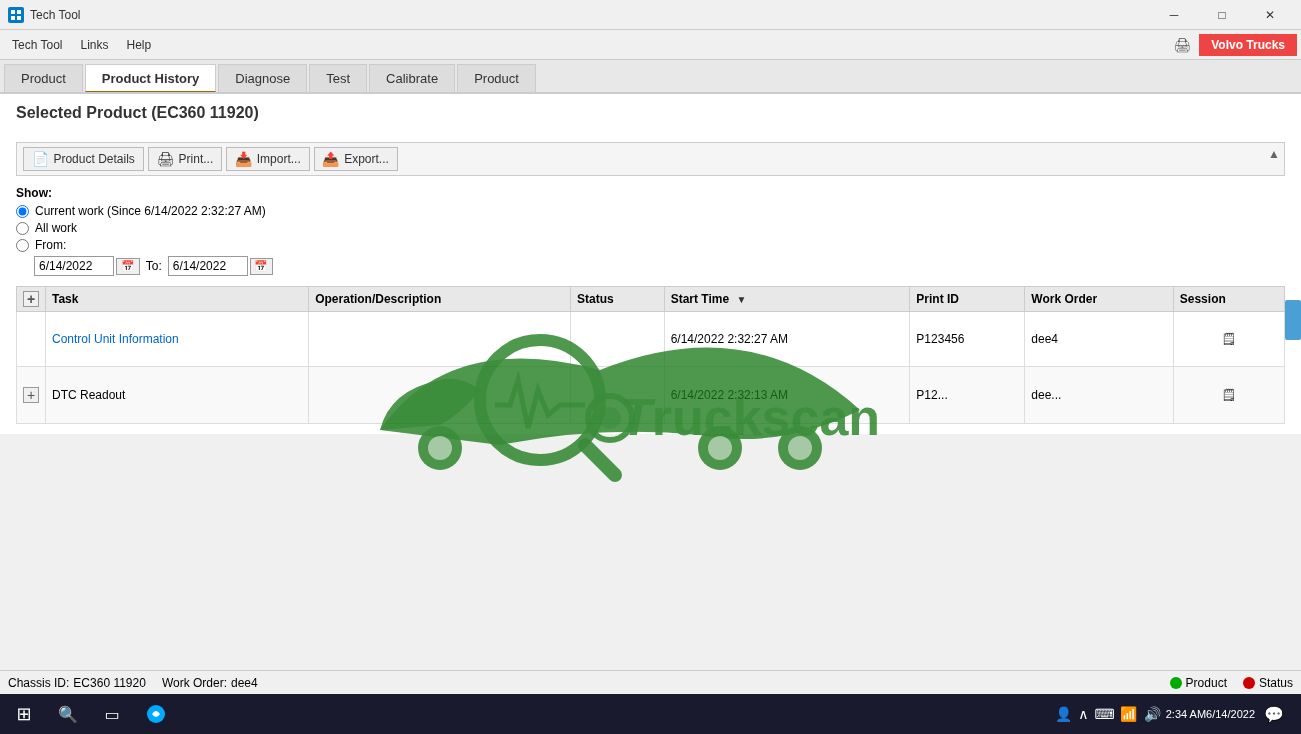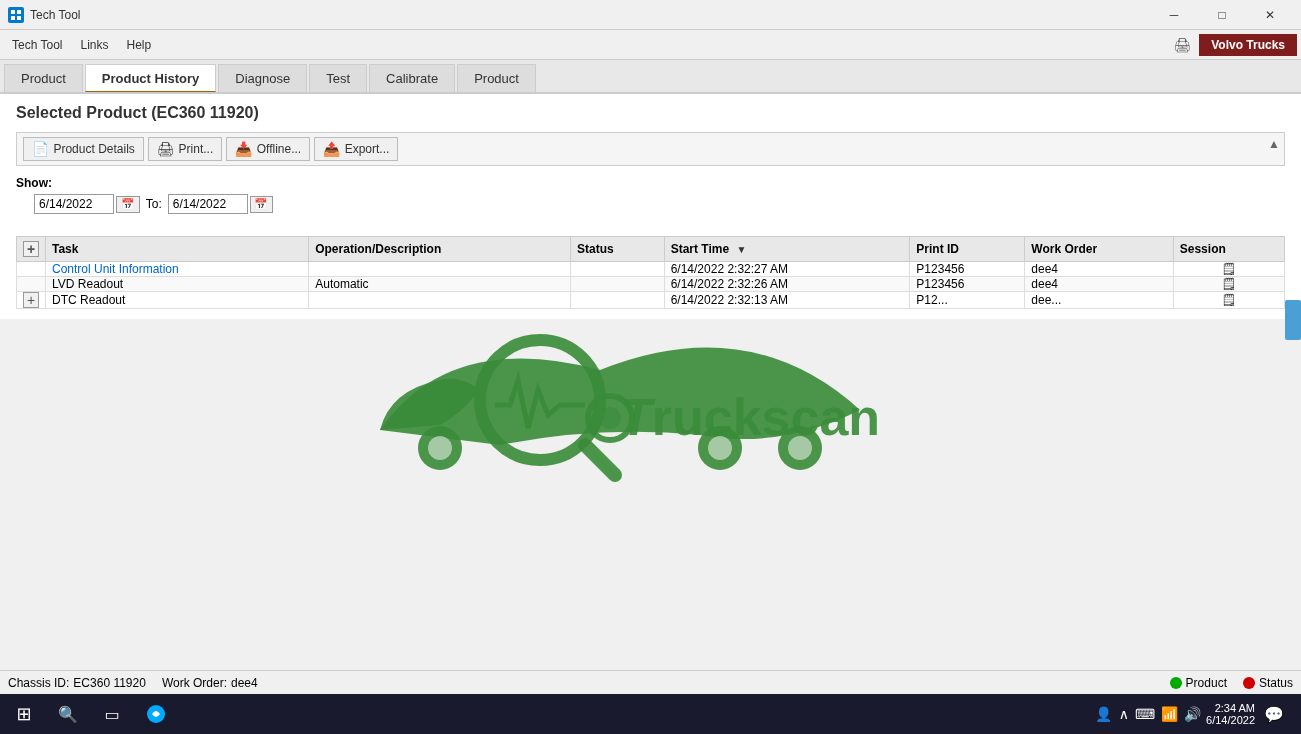--- a/index.html
+++ b/index.html
@@ -47,21 +47,21 @@
       font-size: 12px;
       color: #333;
     }
     .menu-item {
       padding: 2px 8px;
       font-size: 12px;
       cursor: pointer;
       color: #333;
     }
     .volvo-btn {
-      background: #7f1d1d;
+      background: #ef4444;
       color: white;
       font-size: 12px;
       font-weight: bold;
       padding: 4px 12px;
       cursor: pointer;
       border: none;
     }
 
     
     .menu-row {
@@ -111,21 +111,21 @@
     .main-content {
       background: white;
       padding: 10px 16px;
       flex: 1;
     }
 
     .page-title {
       font-size: 16px;
       font-weight: bold;
       color: #333;
-      margin-bottom: 10px;
+      margin-bottom: 20px;
     }
 
     
     .sub-toolbar {
       background: #f5f5f5;
       border: 1px solid #ccc;
       display: flex;
       align-items: center;
       padding: 4px 6px;
       gap: 4px;
@@ -150,21 +150,21 @@
       position: absolute;
       right: 4px;
       top: 4px;
       cursor: pointer;
       font-size: 12px;
       color: #666;
     }
 
     
     .show-section {
-      margin-bottom: 22px;
+      margin-bottom: 10px;
     }
     .show-label {
       font-size: 12px;
       font-weight: bold;
       margin-bottom: 4px;
     }
     .radio-group {
       display: flex;
       flex-direction: column;
       gap: 3px;
@@ -217,21 +217,21 @@
     .data-table th {
       background: #e8e8e8;
       border: 1px solid #ccc;
       padding: 4px 6px;
       text-align: left;
       font-weight: 600;
       white-space: nowrap;
     }
     .data-table td {
       border: 1px solid #ddd;
-      padding: 0 6px;
+      padding: 20px 6px;
       white-space: nowrap;
     }
     .data-table tr:nth-child(even) td { background: #f9f9f9; }
 
     .col-expand {
       width: 20px;
       text-align: center;
     }
     .expand-btn {
       cursor: pointer;
@@ -381,21 +381,21 @@
       margin-left: auto;
       display: flex;
       align-items: center;
       gap: 4px;
       color: white;
       font-size: 11px;
       padding-right: 8px;
     }
     .taskbar-time {
       display: flex;
-      flex-direction: column;
+      flex-direction: row;
       align-items: flex-end;
       font-size: 11px;
       color: white;
     }
     .taskbar-icons {
       display: flex;
       align-items: center;
       gap: 6px;
       color: white;
       font-size: 14px;
@@ -493,31 +493,45 @@
     <button class="sub-toolbar-btn">
       <span class="sub-toolbar-icon">📄</span>
       <span>Product Details</span>
     </button>
     <button class="sub-toolbar-btn">
       <span class="sub-toolbar-icon">🖨</span>
       <span>Print...</span>
     </button>
     <button class="sub-toolbar-btn">
       <span class="sub-toolbar-icon">📥</span>
-      <span>Offline...</span>
+      <span>Import...</span>
     </button>
     <button class="sub-toolbar-btn">
       <span class="sub-toolbar-icon">📤</span>
       <span>Export...</span>
     </button>
     <span class="sub-toolbar-collapse">▲</span>
   </div>
 
   <div class="show-section">
     <div class="show-label">Show:</div>
+    <div class="radio-group">
+      <label class="radio-item">
+        <input type="radio" name="show" checked="" style="">
+        <span>Current work (Since 6/14/2022 2:32:27 AM)</span>
+      </label>
+      <label class="radio-item">
+        <input type="radio" name="show" style="">
+        <span>All work</span>
+      </label>
+      <label class="radio-item">
+        <input type="radio" name="show" style="">
+        <span>From:</span>
+      </label>
+    </div>
     <div class="date-range">
       <div class="date-input">
         <input class="date-field" type="text" value="6/14/2022" style="">
         <button class="date-btn">📅</button>
       </div>
       <span class="date-label">To:</span>
       <div class="date-input">
         <input class="date-field" type="text" value="6/14/2022" style="">
         <button class="date-btn">📅</button>
       </div>
@@ -554,30 +568,20 @@
         </th>
       </tr>
     </thead>
     <tbody id="table-body">
     <tr>
           <td class="col-expand"></td>
           <td><a class="link-cell" href="#">Control Unit Information</a></td>
           <td></td>
           <td></td>
           <td>6/14/2022 2:32:27 AM</td>
-          <td>P123456</td>
-          <td>dee4</td>
-          <td style="text-align: center; cursor: pointer;">🗒</td>
-        </tr>
-        <tr>
-          <td class="col-expand"></td>
-          <td>LVD Readout</td>
-          <td>Automatic</td>
-          <td></td>
-          <td>6/14/2022 2:32:26 AM</td>
           <td>P123456</td>
           <td>dee4</td>
           <td style="text-align: center; cursor: pointer;">🗒</td>
         </tr>
         <tr>
           <td class="col-expand"><span class="expand-btn">+</span></td>
           <td>DTC Readout</td>
           <td></td>
           <td></td>
           <td>6/14/2022 2:32:13 AM</td>

